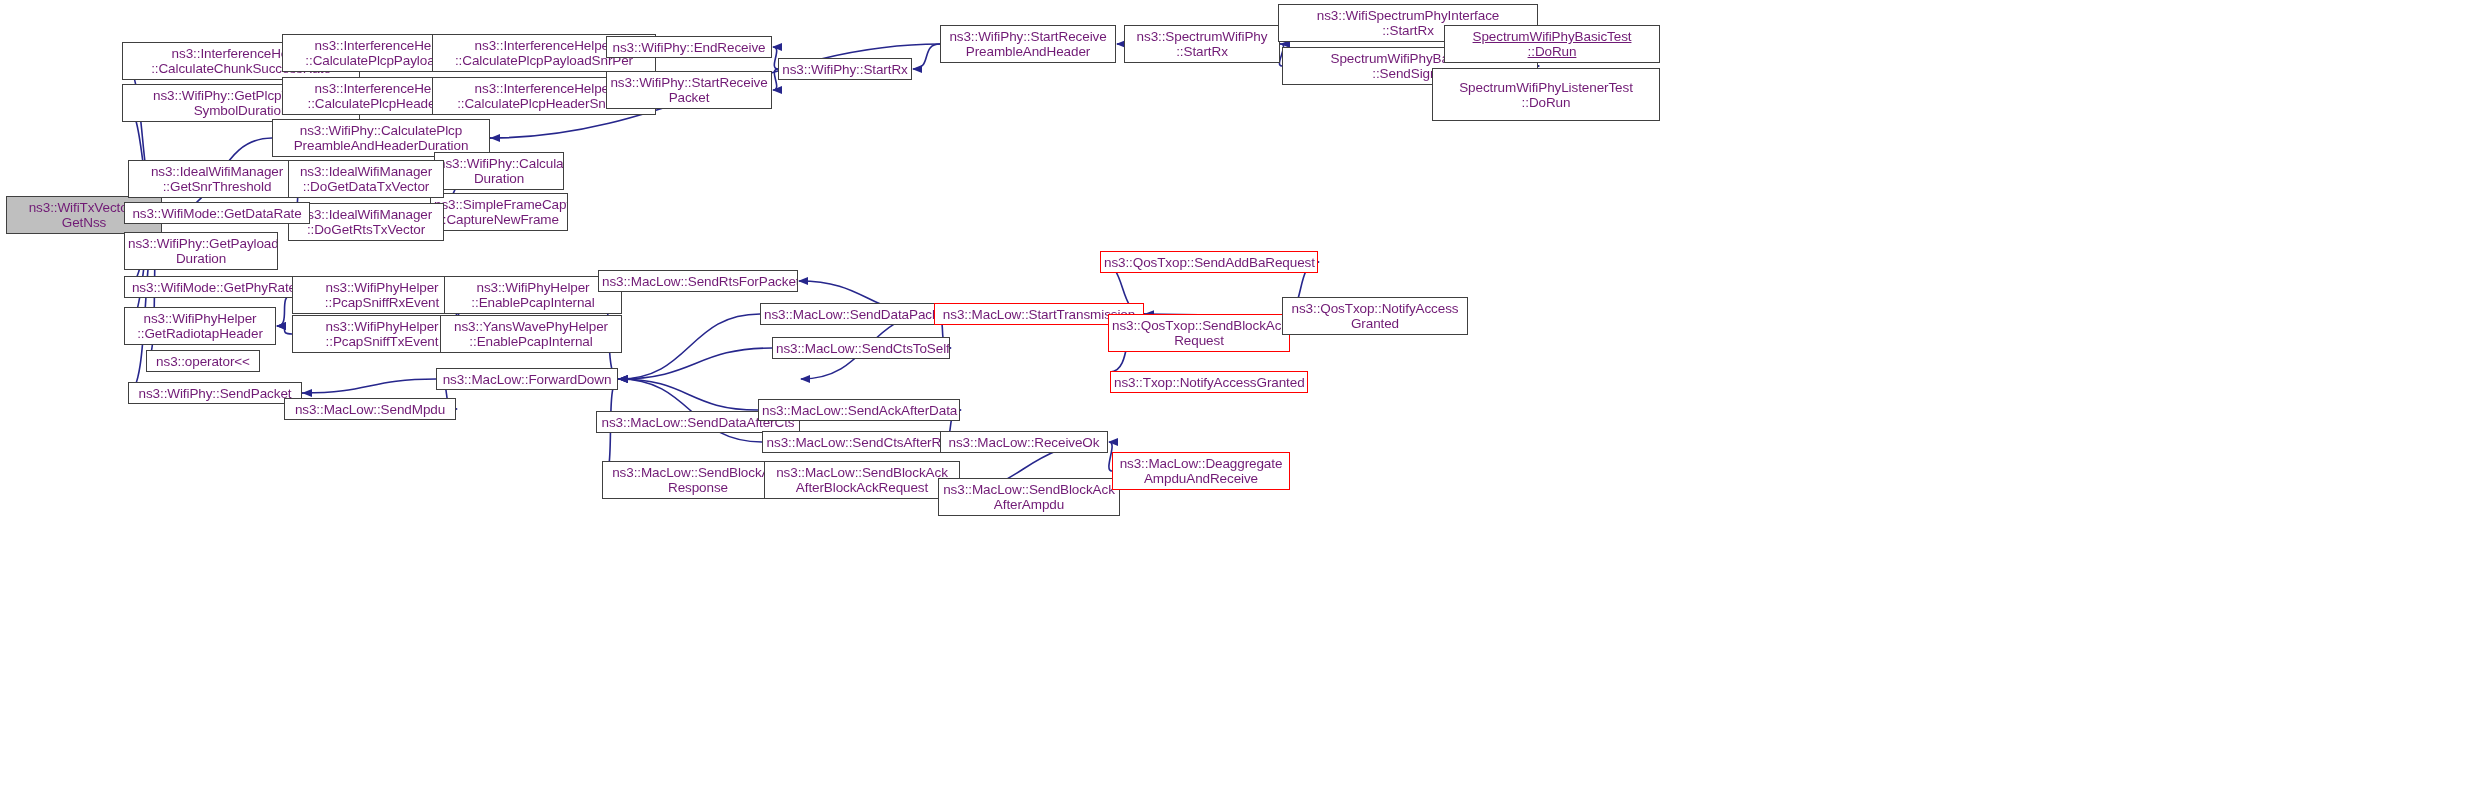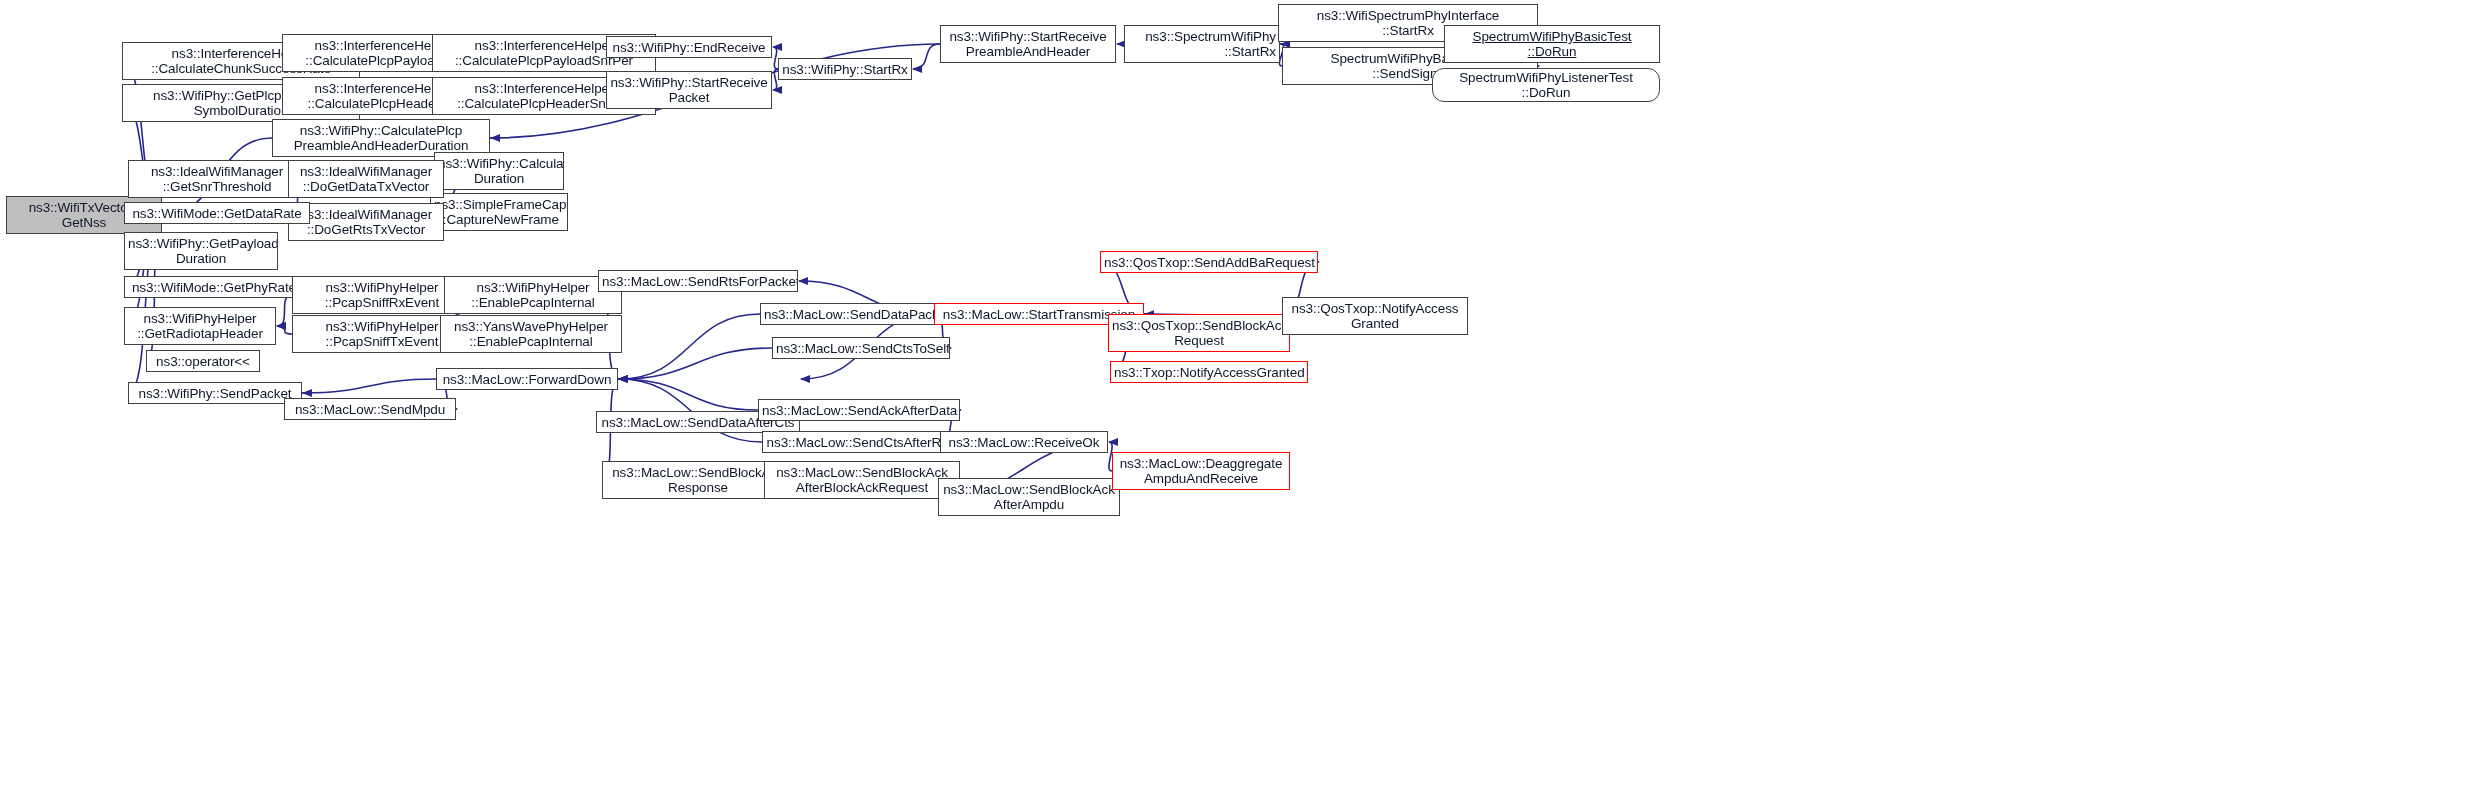--- a/index.html
+++ b/index.html
@@ -13,21 +13,21 @@
   }
   svg.edges{
     position:absolute;left:0;top:0;width:2472px;height:809px;
     pointer-events:none;
   }
   .node{
     position:absolute;
     box-sizing:border-box;
     border:1px solid #404040;
     background:#ffffff;
-    color:#0f172a;
+    color:#701a75;
     display:flex;
     align-items:center;
     justify-content:center;
     text-align:center;
     font-size:13.5px;
     line-height:15px;
     letter-spacing:-0.1px;
     padding:1px 3px;
     white-space:pre-line;
     overflow:hidden;
@@ -127,29 +127,29 @@
       <div class="node" style="left: 432px; top: 34px; width: 224px; height: 38px;"><span>ns3::InterferenceHelper
 ::CalculatePlcpPayloadSnrPer</span></div>
       <div class="node" style="left: 432px; top: 77px; width: 224px; height: 38px;"><span>ns3::InterferenceHelper
 ::CalculatePlcpHeaderSnrPer</span></div>
       <div class="node" style="left: 606px; top: 36px; width: 166px; height: 22px;"><span>ns3::WifiPhy::EndReceive</span></div>
       <div class="node" style="left: 606px; top: 71px; width: 166px; height: 38px;"><span>ns3::WifiPhy::StartReceive
 Packet</span></div>
       <div class="node" style="left: 778px; top: 58px; width: 134px; height: 22px;"><span>ns3::WifiPhy::StartRx</span></div>
       <div class="node" style="left: 940px; top: 25px; width: 176px; height: 38px;"><span>ns3::WifiPhy::StartReceive
 PreambleAndHeader</span></div>
-      <div class="node" style="left: 1124px; top: 25px; width: 156px; height: 38px; text-align: right;"><span>ns3::SpectrumWifiPhy
+      <div class="node" style="left: 1124px; top: 25px; width: 156px; height: 38px;"><span>ns3::SpectrumWifiPhy
 ::StartRx</span></div>
       <div class="node" style="left: 1278px; top: 4px; width: 260px; height: 38px;"><span>ns3::WifiSpectrumPhyInterface
 ::StartRx</span></div>
       <div class="node" style="left: 1282px; top: 47px; width: 256px; height: 38px;"><span>SpectrumWifiPhyBasicTest
 ::SendSignal</span></div>
       <div class="node" style="left: 1444px; top: 25px; width: 216px; height: 38px; text-decoration: underline;"><span>SpectrumWifiPhyBasicTest
 ::DoRun</span></div>
-      <div class="node" style="left: 1432px; top: 68px; width: 228px; height: 34px; border-radius: 12px;"><span>SpectrumWifiPhyListenerTest
+      <div class="node" style="left: 1432px; top: 68px; width: 228px; height: 53px;"><span>SpectrumWifiPhyListenerTest
 ::DoRun</span></div>
       <div class="node" style="left: 272px; top: 119px; width: 218px; height: 38px;"><span>ns3::WifiPhy::CalculatePlcp
 PreambleAndHeaderDuration</span></div>
       <div class="node" style="left: 434px; top: 152px; width: 130px; height: 38px;"><span>ns3::WifiPhy::CalculateTx
 Duration</span></div>
       <div class="node" style="left: 430px; top: 193px; width: 138px; height: 38px;"><span>ns3::SimpleFrameCaptureModel
 ::CaptureNewFrame</span></div>
       <div class="node" style="left: 128px; top: 160px; width: 178px; height: 38px;"><span>ns3::IdealWifiManager
 ::GetSnrThreshold</span></div>
       <div class="node" style="left: 288px; top: 160px; width: 156px; height: 38px;"><span>ns3::IdealWifiManager
@@ -186,17 +186,17 @@
 AfterBlockAckRequest</span></div>
       <div class="node" style="left: 938px; top: 478px; width: 182px; height: 38px;"><span>ns3::MacLow::SendBlockAck
 AfterAmpdu</span></div>
       <div class="node" style="left: 940px; top: 431px; width: 168px; height: 22px;"><span>ns3::MacLow::ReceiveOk</span></div>
       <div class="node red" style="left: 1112px; top: 452px; width: 178px; height: 38px;"><span>ns3::MacLow::Deaggregate
 AmpduAndReceive</span></div>
       <div class="node red" style="left: 934px; top: 303px; width: 210px; height: 22px;"><span>ns3::MacLow::StartTransmission</span></div>
       <div class="node red" style="left: 1100px; top: 251px; width: 218px; height: 22px;"><span>ns3::QosTxop::SendAddBaRequest</span></div>
       <div class="node red" style="left: 1108px; top: 314px; width: 182px; height: 38px;"><span>ns3::QosTxop::SendBlockAck
 Request</span></div>
-      <div class="node red" style="left: 1110px; top: 361px; width: 198px; height: 22px;"><span>ns3::Txop::NotifyAccessGranted</span></div>
+      <div class="node red" style="left: 1110px; top: 371px; width: 198px; height: 22px;"><span>ns3::Txop::NotifyAccessGranted</span></div>
       <div class="node" style="left: 1282px; top: 297px; width: 186px; height: 38px;"><span>ns3::QosTxop::NotifyAccess
 Granted</span></div>
     </div>
 </div>
 
 </body></html>

